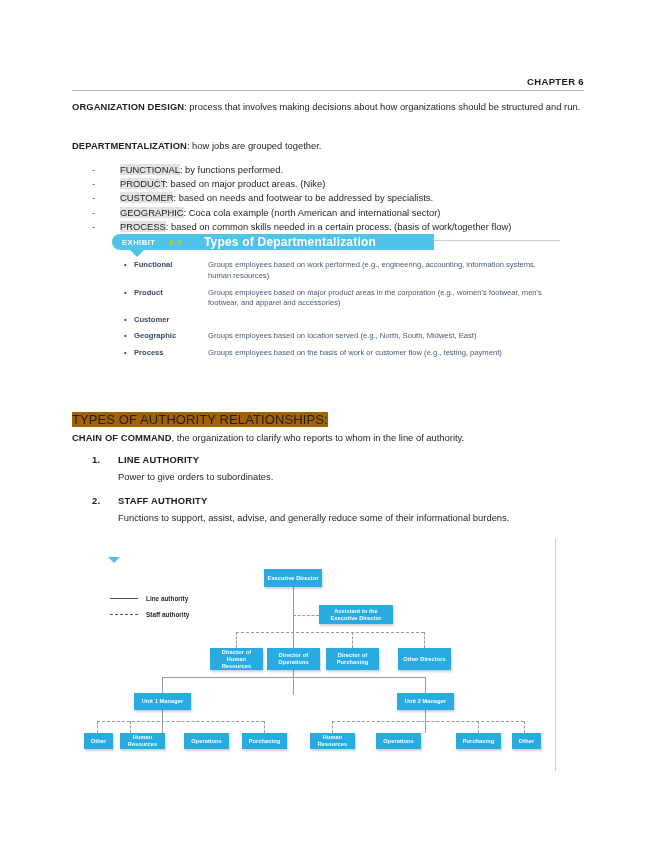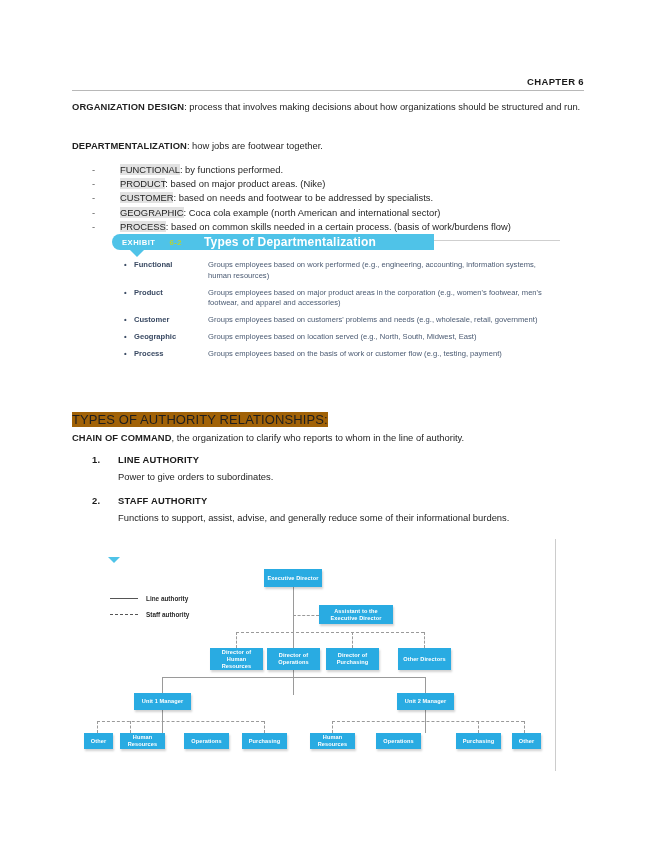--- a/index.html
+++ b/index.html
@@ -316,38 +316,38 @@
   <div class="chapter-head">
     <div class="chapter-title">CHAPTER 6</div>
     <div class="chapter-rule"></div>
   </div>
 
   <div class="para p-orgdesign">
     <b>ORGANIZATION DESIGN</b><span>: process that involves making decisions about how organizations should be structured and run.</span>
   </div>
 
   <div class="para p-deptal">
-    <b>DEPARTMENTALIZATION</b><span>: how jobs are footwear together.</span>
+    <b>DEPARTMENTALIZATION</b><span>: how jobs are grouped together.</span>
   </div>
 
   <div class="dash-list">
     <div class="dash-item">
       <span class="dash">-</span><span class="term-hl">FUNCTIONAL</span><span>: by functions performed.</span>
     </div>
     <div class="dash-item">
       <span class="dash">-</span><span class="term-hl">PRODUCT</span><span>: based on major product areas. (Nike)</span>
     </div>
     <div class="dash-item">
       <span class="dash">-</span><span class="term-hl">CUSTOMER</span><span>: based on needs and footwear to be addressed by specialists.</span>
     </div>
     <div class="dash-item">
       <span class="dash">-</span><span class="term-hl">GEOGRAPHIC</span><span>: Coca cola example (north American and international sector)</span>
     </div>
     <div class="dash-item">
-      <span class="dash">-</span><span class="term-hl">PROCESS</span><span>: based on common skills needed in a certain process. (basis of work/burdens flow)</span>
+      <span class="dash">-</span><span class="term-hl">PROCESS</span><span>: based on common skills needed in a certain process. (basis of work/together flow)</span>
     </div>
   </div>
 
   <div class="exhibit62">
     <div class="ex-banner">
       <span class="ex-label">EXHIBIT</span>
       <span class="ex-num">6-2</span>
       <span class="ex-name">Types of Departmentalization</span>
     </div>
     <div class="ex-notch"></div>
@@ -356,21 +356,20 @@
       <div class="ex62-row">
         <div class="ex62-term">Functional</div>
         <div class="ex62-desc">Groups employees based on work performed (e.g., engineering, accounting, information systems, human resources)</div>
       </div>
       <div class="ex62-row">
         <div class="ex62-term">Product</div>
         <div class="ex62-desc">Groups employees based on major product areas in the corporation (e.g., women's footwear, men's footwear, and apparel and accessories)</div>
       </div>
       <div class="ex62-row">
         <div class="ex62-term">Customer</div>
-        <div class="ex62-desc">Groups employees based on customers' problems and needs (e.g., wholesale, retail, government)</div>
       </div>
       <div class="ex62-row">
         <div class="ex62-term">Geographic</div>
         <div class="ex62-desc">Groups employees based on location served (e.g., North, South, Midwest, East)</div>
       </div>
       <div class="ex62-row">
         <div class="ex62-term">Process</div>
         <div class="ex62-desc">Groups employees based on the basis of work or customer flow (e.g., testing, payment)</div>
       </div>
     </div>

